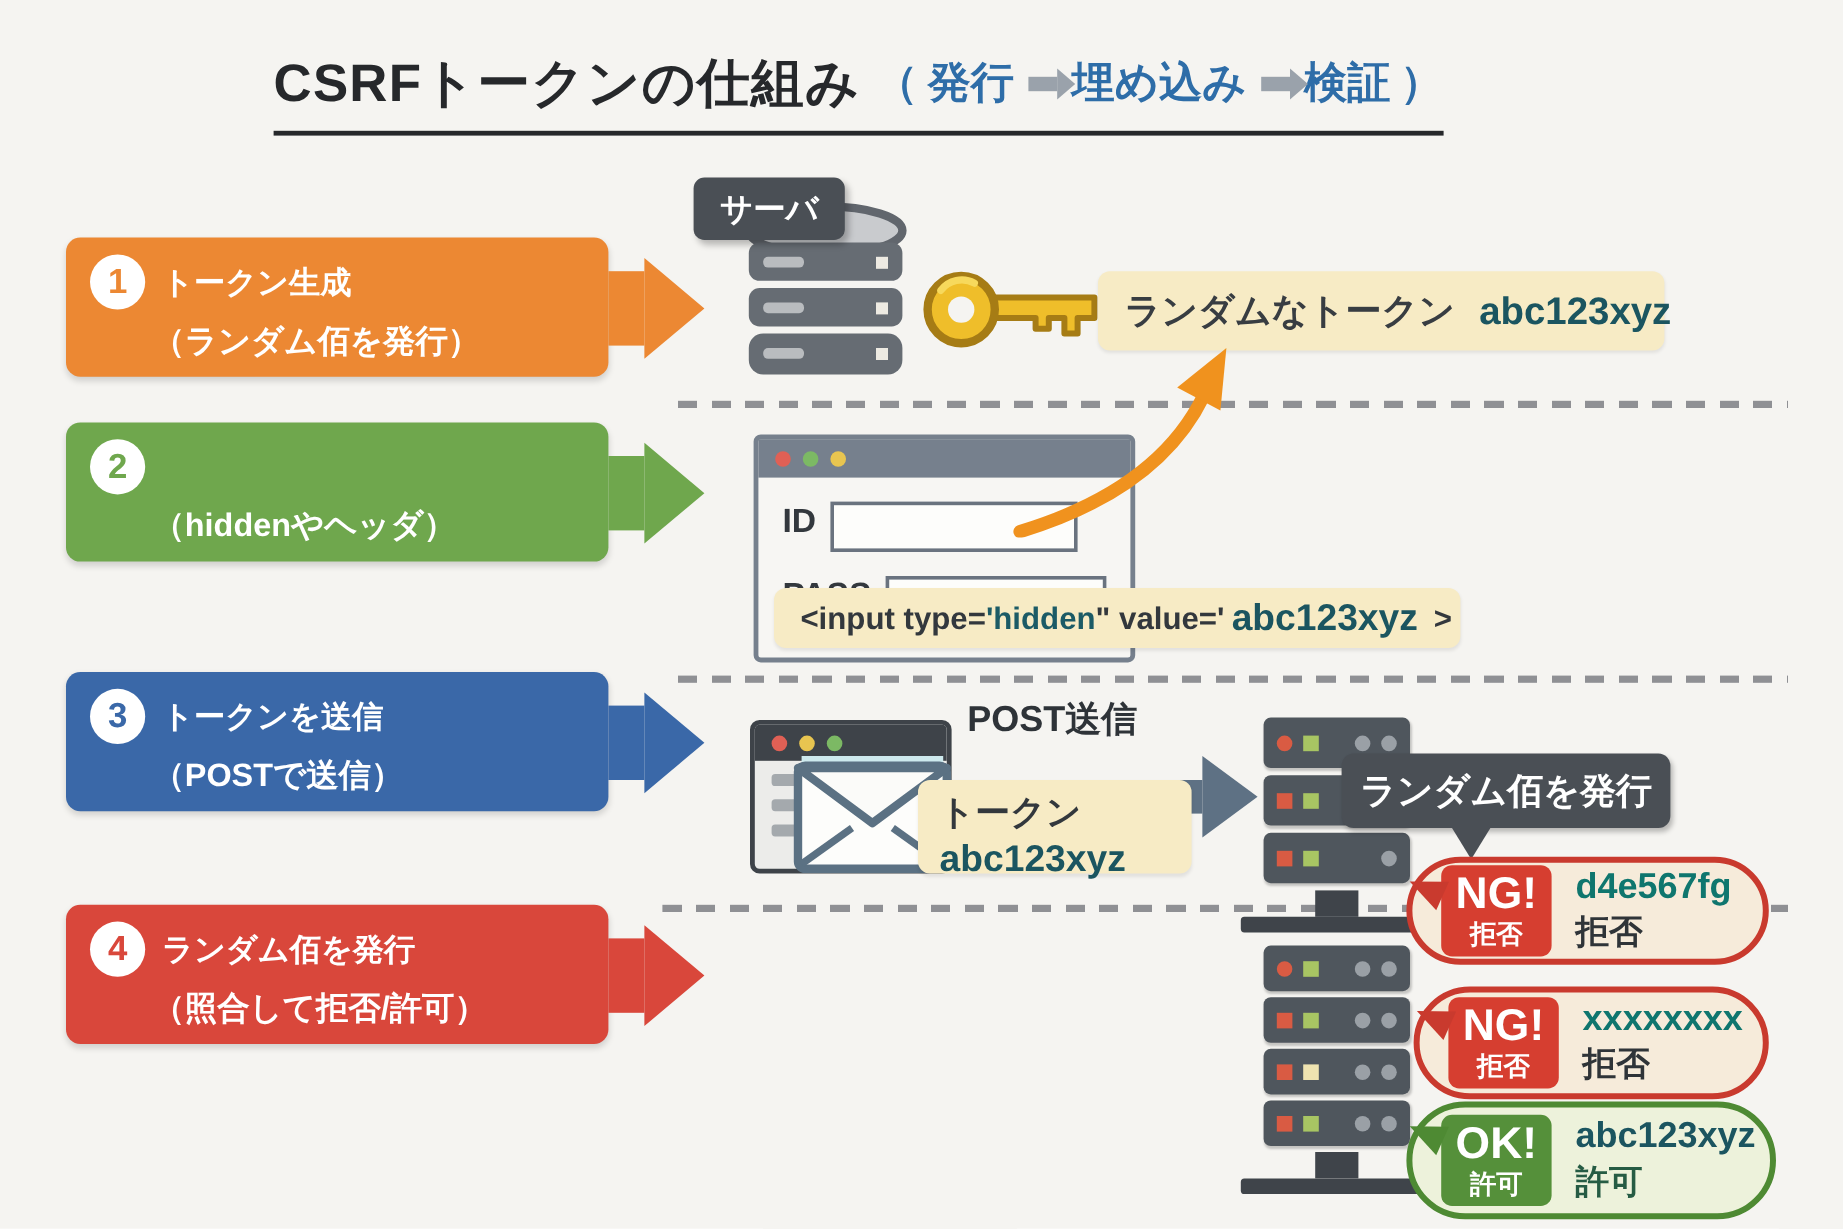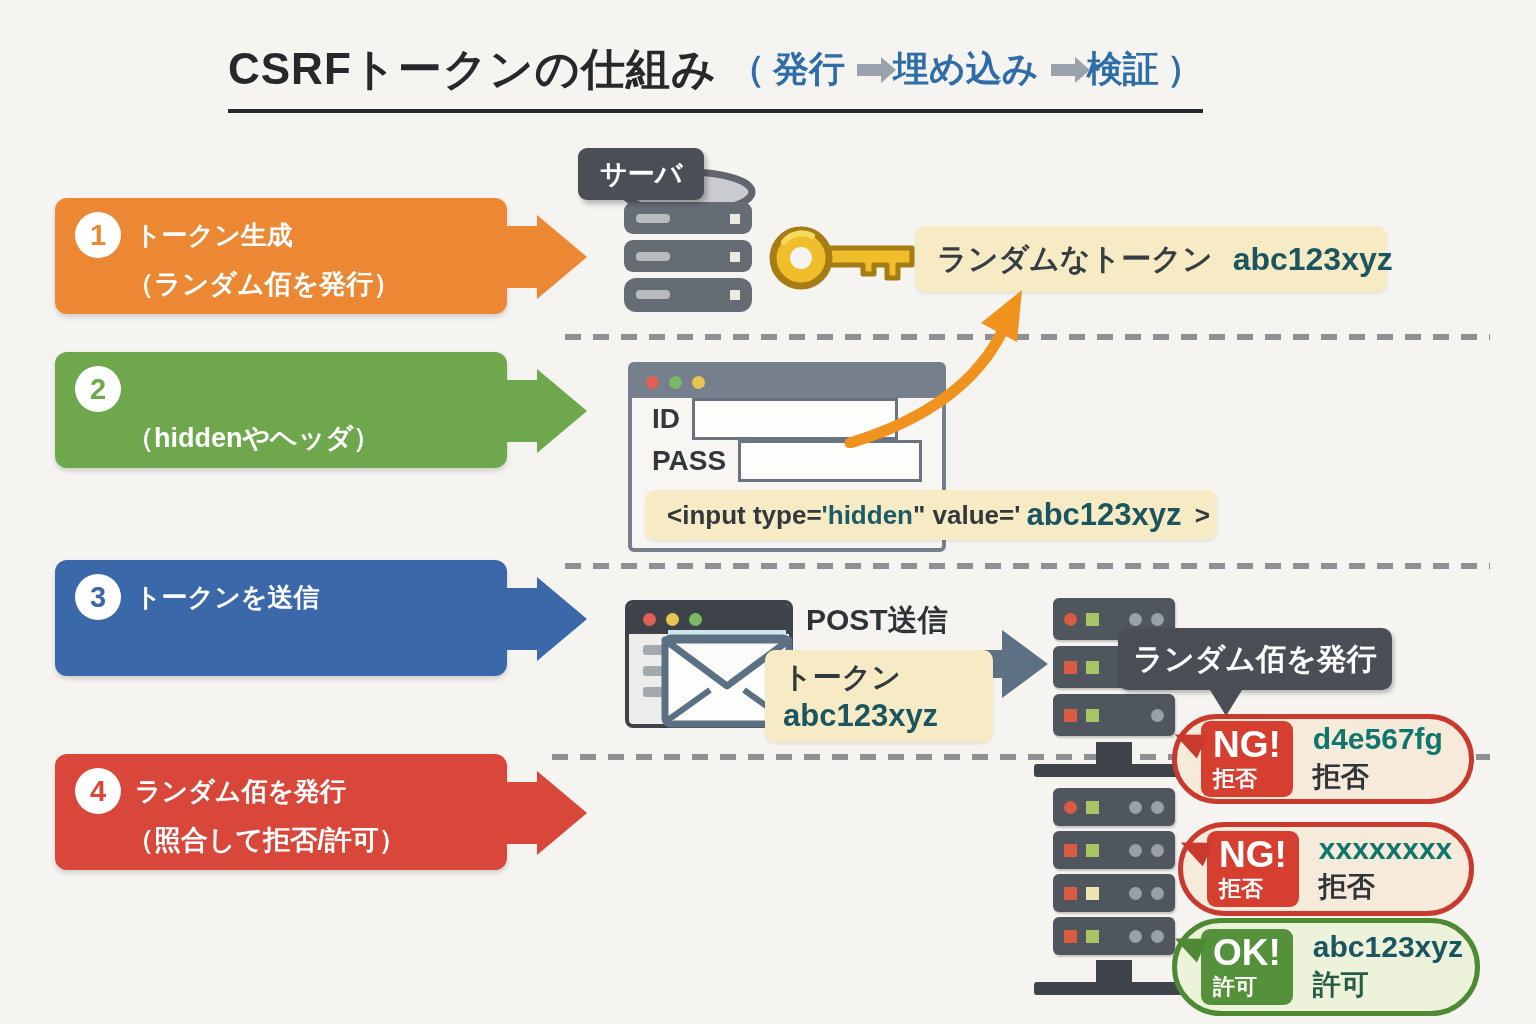--- a/index.html
+++ b/index.html
@@ -50,40 +50,40 @@
     padding:0 22px;gap:20px;box-sizing:border-box;}
   .badge-label{font-size:30px;font-weight:700;color:#383D42;white-space:nowrap;}
   .badge-token{font-size:32px;font-weight:800;color:#1B5560;white-space:nowrap;}
 
   
   .bwin{position:absolute;left:628px;top:362px;width:318px;height:190px;background:#F7F6F3;
     border:4px solid #76808D;border-radius:6px;box-sizing:border-box;}
   .bwin-header{height:32px;background:#76808D;display:flex;align-items:center;gap:10px;padding-left:14px;}
   .dot{width:13px;height:13px;border-radius:50%;}
   .dot.red{background:#E06055;} .dot.green{background:#7CB964;} .dot.yellow{background:#E8C550;}
-  .form-row{display:flex;align-items:center;margin:0 0 0 20px;gap:12px;}
+  .form-row{display:flex;align-items:flex-start;margin:20px 0 0 20px;gap:12px;}
   .form-label{font-size:28px;font-weight:800;color:#33383D;}
   .form-input{background:#FDFDFB;border:3px solid #6A737F;height:36px;}
   .form-input.id{width:200px;} .form-input.pass{width:178px;}
   .badge.code{left:645px;top:490px;width:572px;height:50px;display:flex;align-items:center;
     padding:0 0 0 22px;box-sizing:border-box;white-space:pre;z-index:2;}
   .code-plain{font-size:26px;font-weight:600;color:#33383D;}
   .code-teal{font-size:26px;font-weight:800;color:#1C5B66;}
   .code-token{font-size:31px;font-weight:800;color:#1B5560;margin:0 6px;}
 
   
   .curve-arrow{position:absolute;left:815px;top:278px;z-index:1;}
 
   
   .bwin-small{position:absolute;left:625px;top:600px;width:168px;height:128px;background:#ECECEA;
     border:4px solid #3E4349;border-radius:8px;box-sizing:border-box;overflow:hidden;}
   .bwin-small .bwin-header{background:#3E4349;height:30px;}
   .gline{height:10px;background:#A4A9AD;border-radius:3px;margin:11px 14px 0 14px;}
-  .post-label{position:absolute;left:806px;top:600px;font-size:30px;font-weight:800;color:#2E3338;}
-  .badge.send{left:765px;top:650px;width:228px;height:92px;padding:8px 0 0 18px;box-sizing:border-box;z-index:2;}
+  .post-label{position:absolute;left:806px;top:579px;font-size:30px;font-weight:800;color:#2E3338;}
+  .badge.send{left:765px;top:650px;width:228px;height:78px;padding:8px 0 0 18px;box-sizing:border-box;z-index:2;}
   .send-l1{font-size:29px;font-weight:800;color:#33383D;}
   .send-l2{font-size:31px;font-weight:800;color:#1B5560;}
   .gray-arrow{position:absolute;left:950px;top:650px;width:52px;height:28px;background:#5E7184;color:#5E7184;z-index:1;}
   .gray-arrow::after{content:"";position:absolute;left:52px;top:50%;transform:translateY(-50%);
     border:34px solid transparent;border-left:46px solid currentColor;border-right:0;}
 
   
   .rack{position:absolute;width:122px;z-index:1;}
   .rack-unit{height:42px;background:#4F565D;border-radius:6px;margin-bottom:6px;
     display:flex;align-items:center;padding:0 11px;gap:9px;box-sizing:border-box;box-shadow:1px 2px 2px rgba(0,0,0,.2);}
@@ -104,21 +104,21 @@
     border:16px solid transparent;border-top:26px solid #4A4F55;}
 
   
   .result{position:absolute;display:flex;align-items:center;gap:20px;box-sizing:border-box;
     padding:0 10px 0 24px;border-radius:50px;z-index:5;}
   .result::before{content:"";position:absolute;left:-16px;top:6px;
     border:13px solid transparent;border-right:30px solid #C93A2E;transform:rotate(24deg);}
   .result.ng{background:#F6EBDA;border:5px solid #C93A2E;}
   .result.ok{background:#EDF2DB;border:5px solid #4E8A33;}
   .result.ok::before{border-right-color:#4E8A33;}
-  .status-box{border-radius:9px;color:#fff;text-align:left;padding:5px 12px 7px;line-height:1.05;}
+  .status-box{border-radius:9px;color:#fff;text-align:center;padding:5px 12px 7px;line-height:1.05;}
   .ng .status-box{background:#D63E30;}
   .ok .status-box{background:#55903A;}
   .status{font-size:37px;font-weight:800;}
   .verdict{font-size:22px;font-weight:700;margin-top:2px;}
   .rtext .rtoken{font-size:30px;font-weight:800;color:#0f766e;}
   .rtext .raction{font-size:28px;font-weight:700;color:#2F3438;margin-top:2px;}
   .ok .rtext .rtoken{color:#1B5560;}
   .ok .rtext .raction{color:#265C44;}
   .result.r1{left:1172px;top:714px;width:302px;height:90px;}
   .result.r2{left:1178px;top:822px;width:296px;height:94px;}
@@ -161,20 +161,21 @@
       </div>
     <div class="bsub">（hiddenやヘッダ）</div>
   </div>
   <div class="barrow green" style="left:507px;top:380px;"></div>
 
   <div class="banner blue" style="top:560px;">
     <div class="brow">
         <div class="num-circle">3</div>
       <div class="btitle">トークンを送信</div>
       </div>
+    <div class="bsub">（POSTで送信）</div>
   </div>
   <div class="barrow blue" style="left:507px;top:588px;"></div>
 
   <div class="banner red" style="top:754px;">
     <div class="brow">
         <div class="num-circle">4</div>
       <div class="btitle">ランダム佰を発行</div>
       </div>
     <div class="bsub">（照合して拒否/許可）</div>
   </div>

